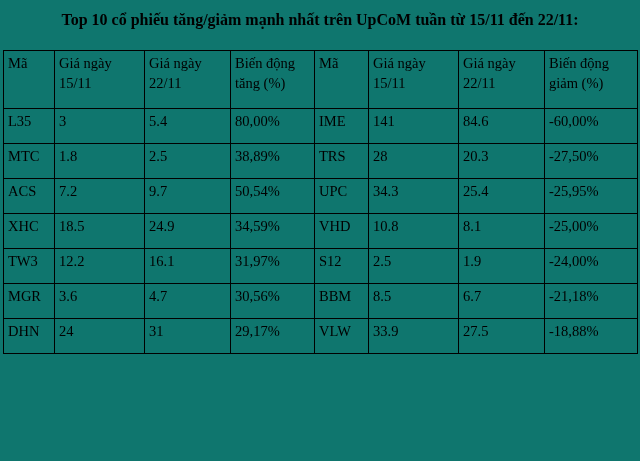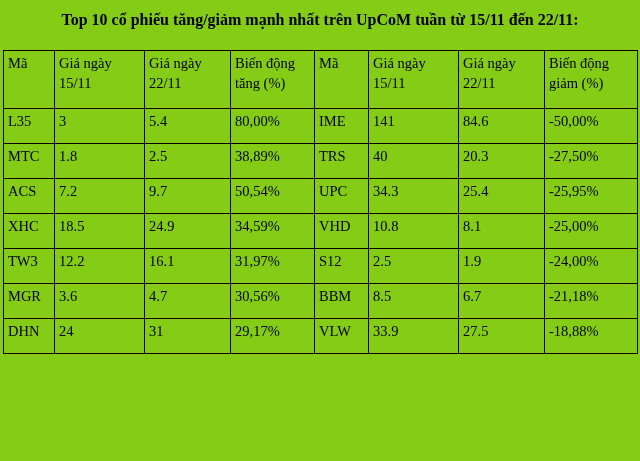--- a/index.html
+++ b/index.html
@@ -4,21 +4,21 @@
 <style>
   html, body {
     margin: 0;
     padding: 0;
     background: #ffffff;
   }
   .page {
     position: relative;
     width: 640px;
     height: 461px;
-    background: #84cc16;
+    background: #0f766e;
     font-family: "Liberation Serif", "DejaVu Serif", serif;
     color: #000000;
     overflow: hidden;
   }
   .title {
     margin: 9px 0 0 0;
     text-align: center;
     font-weight: bold;
     font-size: 16px;
     line-height: 21px;
@@ -89,29 +89,29 @@
     </thead>
     <tbody id="body-rows">
         <tr>
           <td>L35</td>
           <td>3</td>
           <td>5.4</td>
           <td>80,00%</td>
           <td>IME</td>
           <td>141</td>
           <td>84.6</td>
-          <td>-50,00%</td>
+          <td>-60,00%</td>
         </tr>
         <tr>
           <td>MTC</td>
           <td>1.8</td>
           <td>2.5</td>
           <td>38,89%</td>
           <td>TRS</td>
-          <td>40</td>
+          <td>28</td>
           <td>20.3</td>
           <td>-27,50%</td>
         </tr>
         <tr>
           <td>ACS</td>
           <td>7.2</td>
           <td>9.7</td>
           <td>50,54%</td>
           <td>UPC</td>
           <td>34.3</td>

